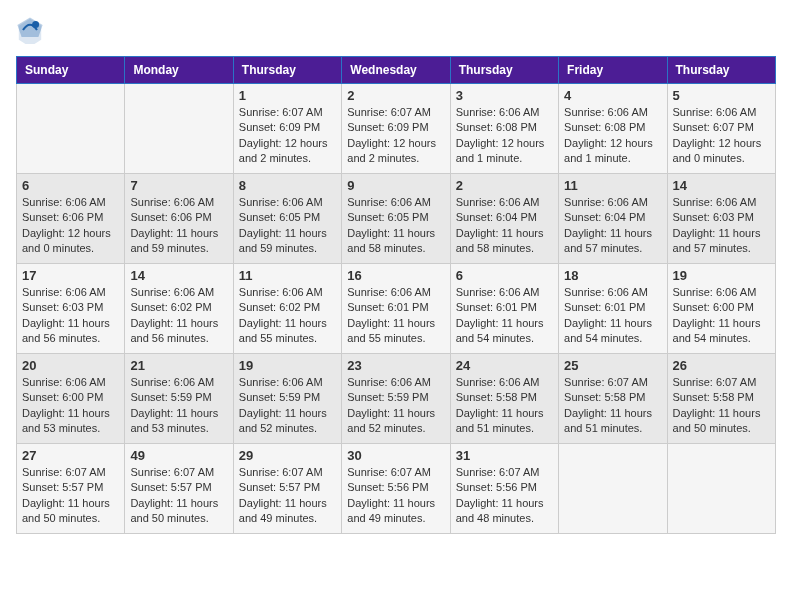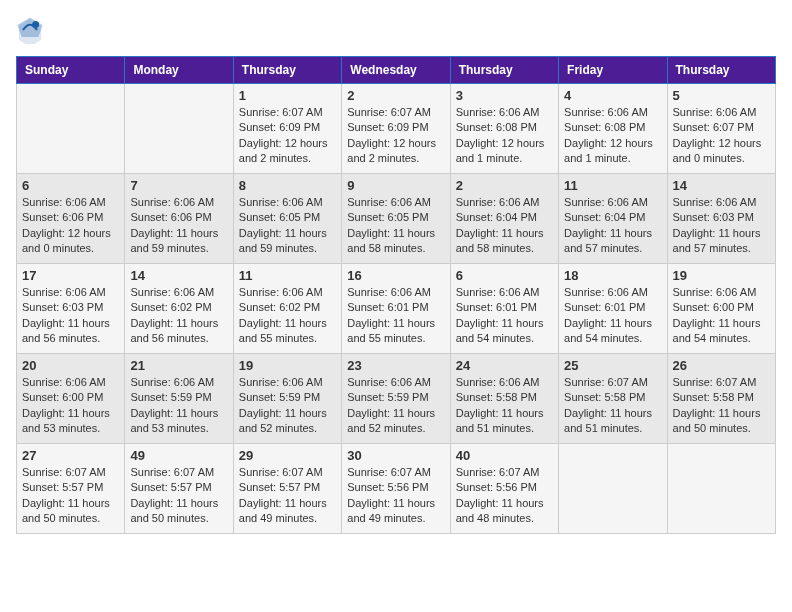--- a/index.html
+++ b/index.html
@@ -239,20 +239,20 @@
         </td>
         <td>
           <span class="day-num">29</span>
           <div class="day-info">Sunrise: 6:07 AM<br>Sunset: 5:57 PM<br>Daylight: 11 hours<br>and 49 minutes.</div>
         </td>
         <td>
           <span class="day-num">30</span>
           <div class="day-info">Sunrise: 6:07 AM<br>Sunset: 5:56 PM<br>Daylight: 11 hours<br>and 49 minutes.</div>
         </td>
         <td>
-          <span class="day-num">40</span>
+          <span class="day-num">31</span>
           <div class="day-info">Sunrise: 6:07 AM<br>Sunset: 5:56 PM<br>Daylight: 11 hours<br>and 48 minutes.</div>
         </td>
         <td></td>
         <td></td>
       </tr>
     </tbody>
 </table>
 
 </body></html>

